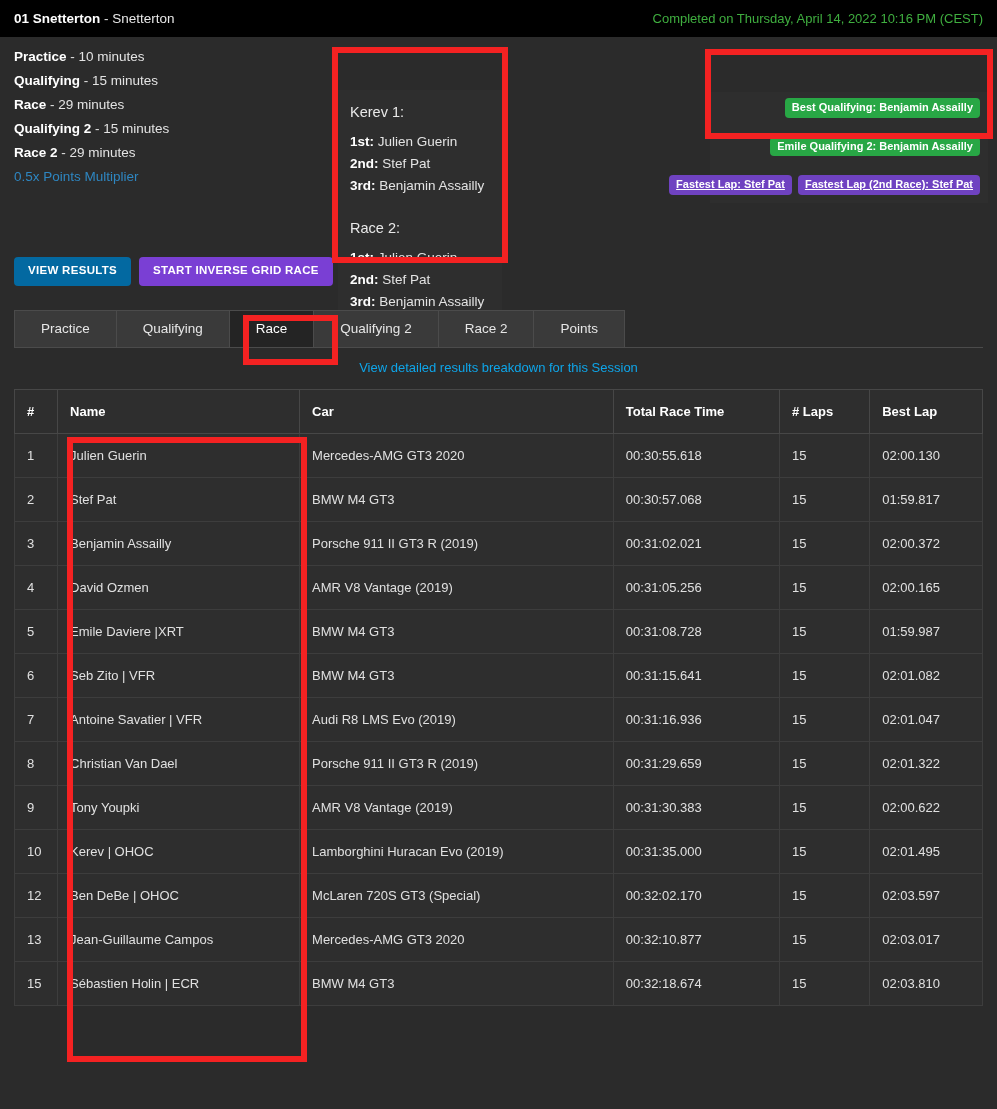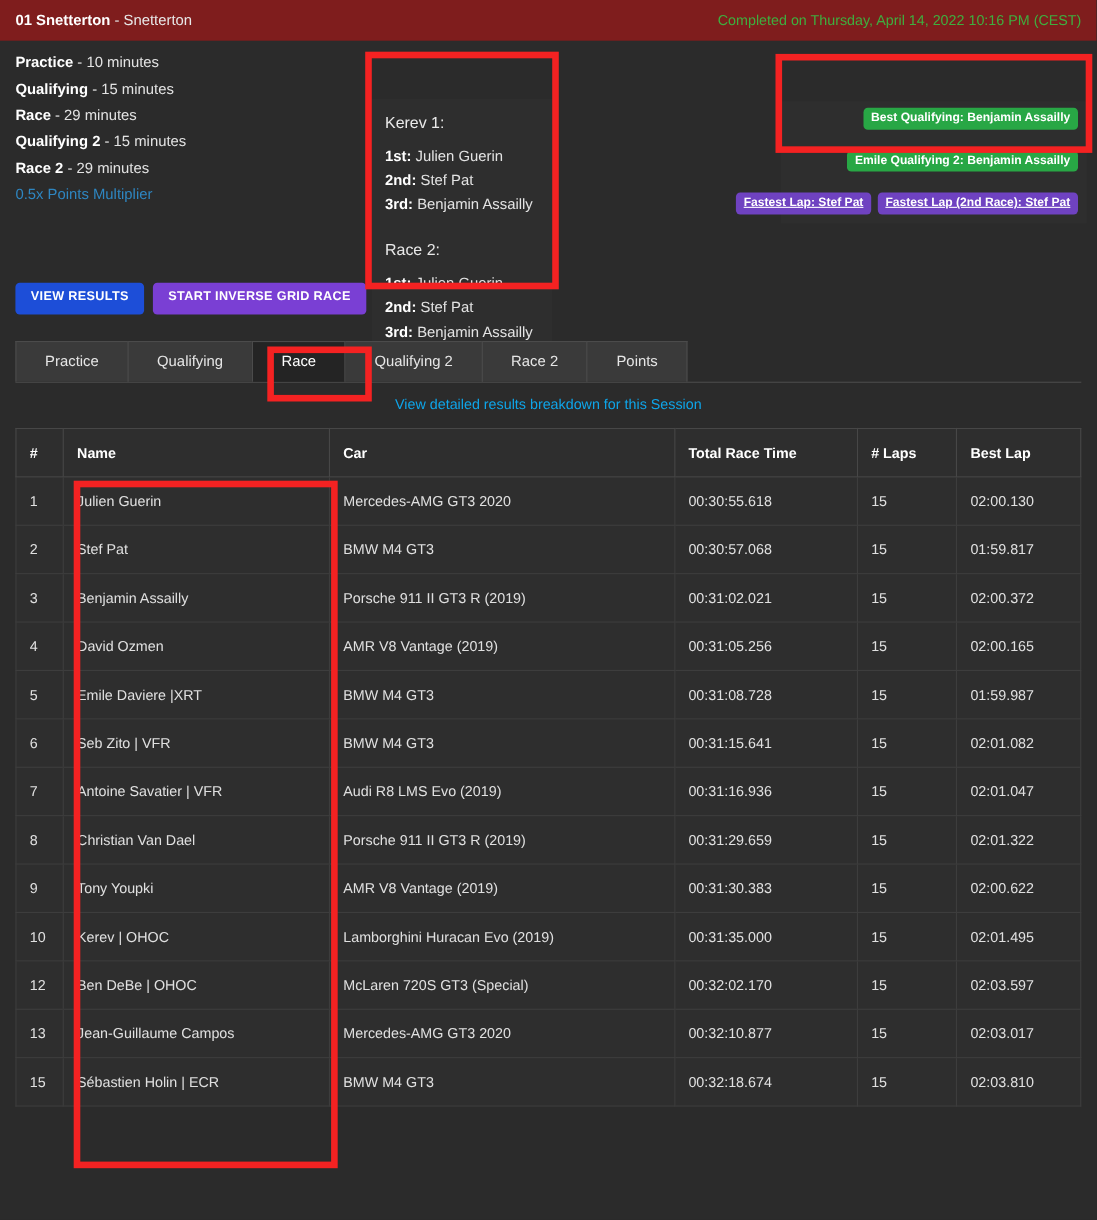--- a/index.html
+++ b/index.html
@@ -8,21 +8,21 @@
     width: 997px; height: 1109px;
     background: #2b2b2b;
     font-family: "Liberation Sans", sans-serif;
     color: #dcdcdc;
     overflow: hidden;
   }
 
   
   .topbar {
     height: 37px;
-    background: #7f1d1d;
+    background: #000000;
     display: flex;
     align-items: center;
     justify-content: space-between;
     padding: 0 14px;
   }
   .topbar-left { font-size: 13.5px; color: #e8e8e8; }
   .topbar-left .ev-name { font-weight: bold; color: #ffffff; }
   .topbar-left .ev-sep { color: #e0e0e0; }
   .topbar-right { font-size: 13px; color: #3fae3f; }
 
@@ -103,21 +103,21 @@
     border-radius: 4px;
     color: #ffffff;
     font-size: 11.5px;
     font-weight: bold;
     letter-spacing: 0.3px;
     padding: 8px 14px 9px 14px;
     cursor: pointer;
     font-family: "Liberation Sans", sans-serif;
     line-height: 1;
   }
-  .btn.blue { background: #1d4ed8; }
+  .btn.blue { background: #0369a1; }
   .btn.purple { background: #7a3fd4; }
   .btn.orange { background: #ed7111; }
   .caret {
     display: inline-block;
     margin-left: 5px;
     border-left: 4px solid transparent;
     border-right: 4px solid transparent;
     border-top: 4px solid #ffffff;
     vertical-align: middle;
   }

